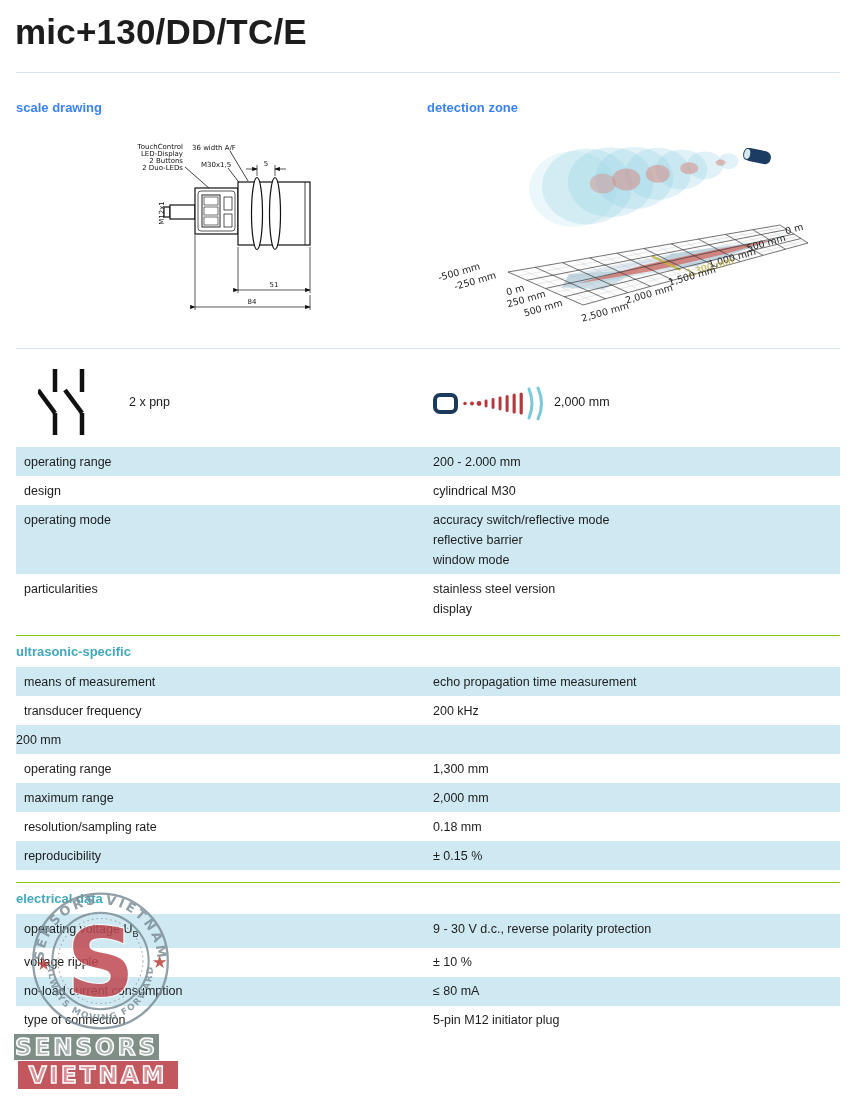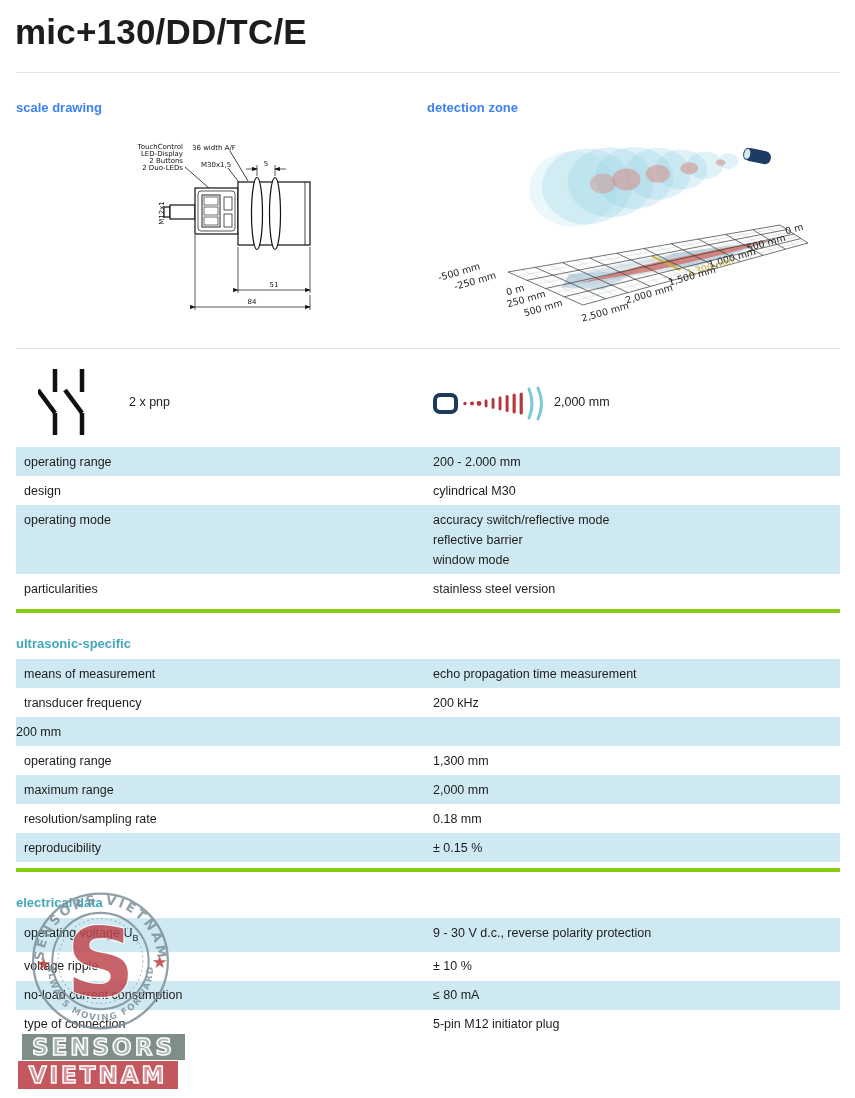--- a/index.html
+++ b/index.html
@@ -8,38 +8,38 @@
     font-family:"Liberation Sans",sans-serif;color:#1c1c1c;overflow:hidden;
   }
   .rule{position:absolute;left:16px;width:824px;height:1px;background:#d9e5ea}
   .page-title{position:absolute;left:15px;top:12px;font-size:35px;font-weight:700;color:#1d1d1d;letter-spacing:.2px}
   .col-head{position:absolute;top:100px;font-size:13px;font-weight:700;color:#3b82f6}
   .col-head.left{left:16px}
   .col-head.right{left:427px}
   .inline-label{position:absolute;font-size:12.5px;color:#1c1c1c}
 
   .spec{position:absolute;left:16px;top:447px;width:824px}
-  .spec-section + .spec-section{margin-top:6px;border-top:4px solid #84cc16;padding-top:20px}
+  .spec-section + .spec-section{margin-top:12px;border-top:1px solid #84cc16;padding-top:5px}
   .section-header{font-size:13px;font-weight:700;color:#43a8bd;padding:3px 0 8px 0}
   .spec-row{display:flex;min-height:20px;padding:4.5px 0;align-items:flex-start}
   .spec-row.shaded{background:#cfe9f2}
   .spec-label{width:409px;padding-left:8px;font-size:12.5px;line-height:20px}
   .spec-label sub{font-size:9px}
   .spec-value{flex:1;font-size:12.5px;line-height:20px}
 
   svg text{font-family:"DejaVu Sans","Liberation Sans",sans-serif}
   .draw-txt{font-size:7px;fill:#111}
   .dz-lab{font-size:9.5px;fill:#222}
   .dz-lab.hl{fill:#c3ae3a}
 
   .wm{opacity:.85}
   .wm-band{position:absolute;display:flex;align-items:center;justify-content:center;
     font-family:"DejaVu Sans",sans-serif;font-weight:700;font-size:23px;letter-spacing:3px;
     color:rgba(255,255,255,.35);-webkit-text-stroke:1.5px #ffffff}
-  .wm-band.b1{left:22px;top:1034px;width:163px;height:26px;background:rgba(109,127,119,.88)}
+  .wm-band.b1{left:14px;top:1034px;width:145px;height:26px;background:rgba(109,127,119,.88)}
   .wm-band.b2{left:18px;top:1061px;width:160px;height:28px;background:rgba(190,73,80,.92)}
 </style>
 </head>
 <body>
 
 <div class="page-title">mic+130/DD/TC/E</div>
 <div class="rule" style="top:72px"></div>
 
 <div class="col-head left">scale drawing</div>
 <div class="col-head right">detection zone</div>
@@ -243,20 +243,21 @@
         <div class="spec-value">
           <div>accuracy switch/reflective mode</div>
           <div>reflective barrier</div>
           <div>window mode</div>
         </div>
       </div>
       <div class="spec-row">
         <div class="spec-label">particularities</div>
         <div class="spec-value">
           <div>stainless steel version</div>
+          <div>display</div>
         </div>
       </div>
     </div>
     <div class="spec-section">
       <div class="section-header">ultrasonic-specific</div>
       <div class="spec-row shaded">
         <div class="spec-label">means of measurement</div>
         <div class="spec-value">
           <div>echo propagation time measurement</div>
         </div>

